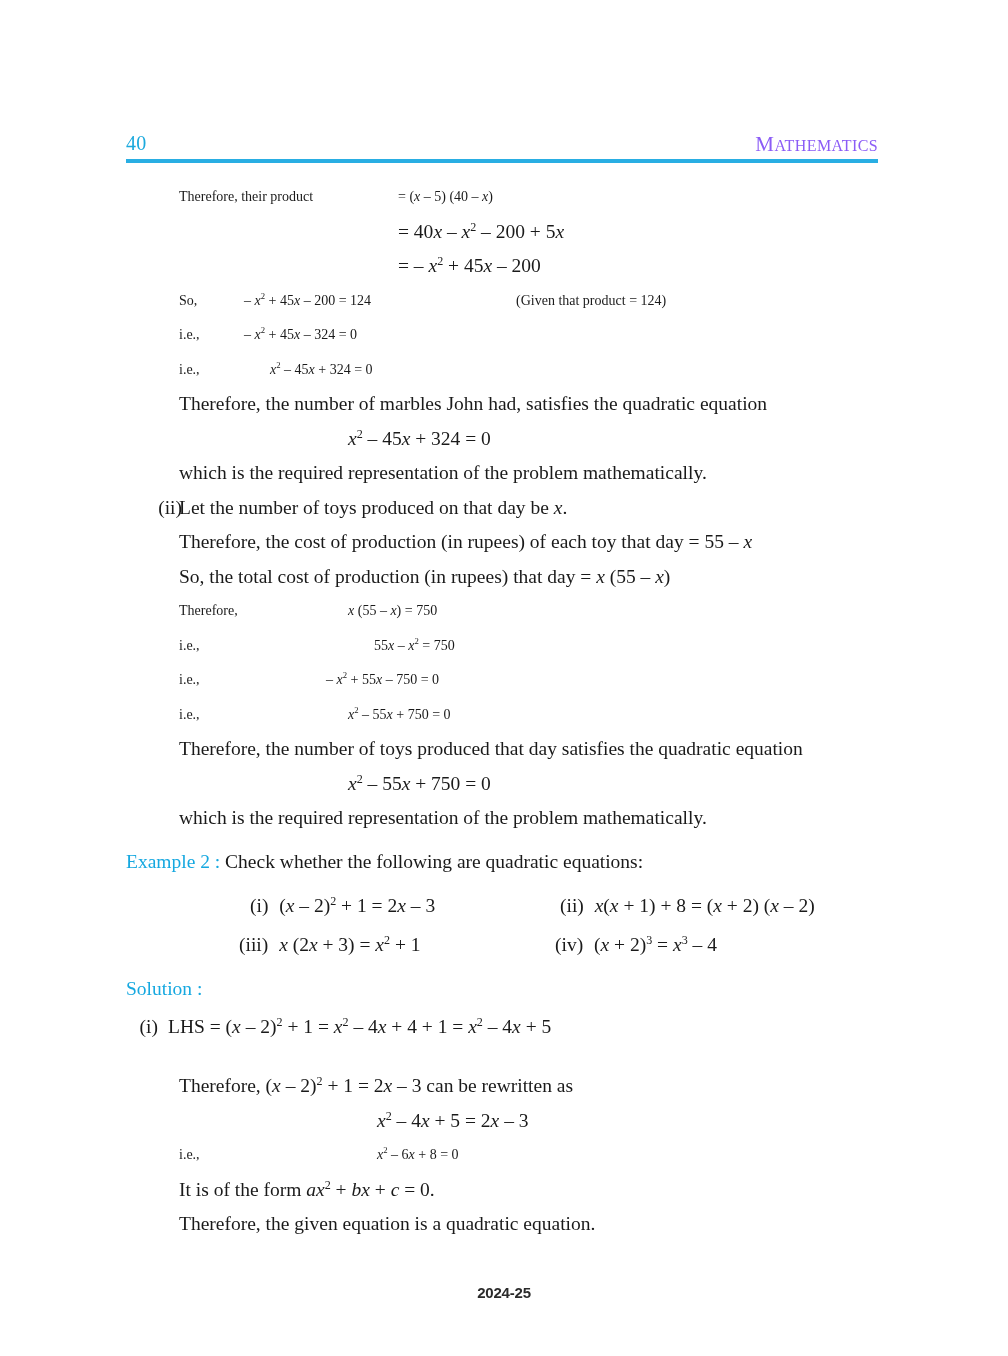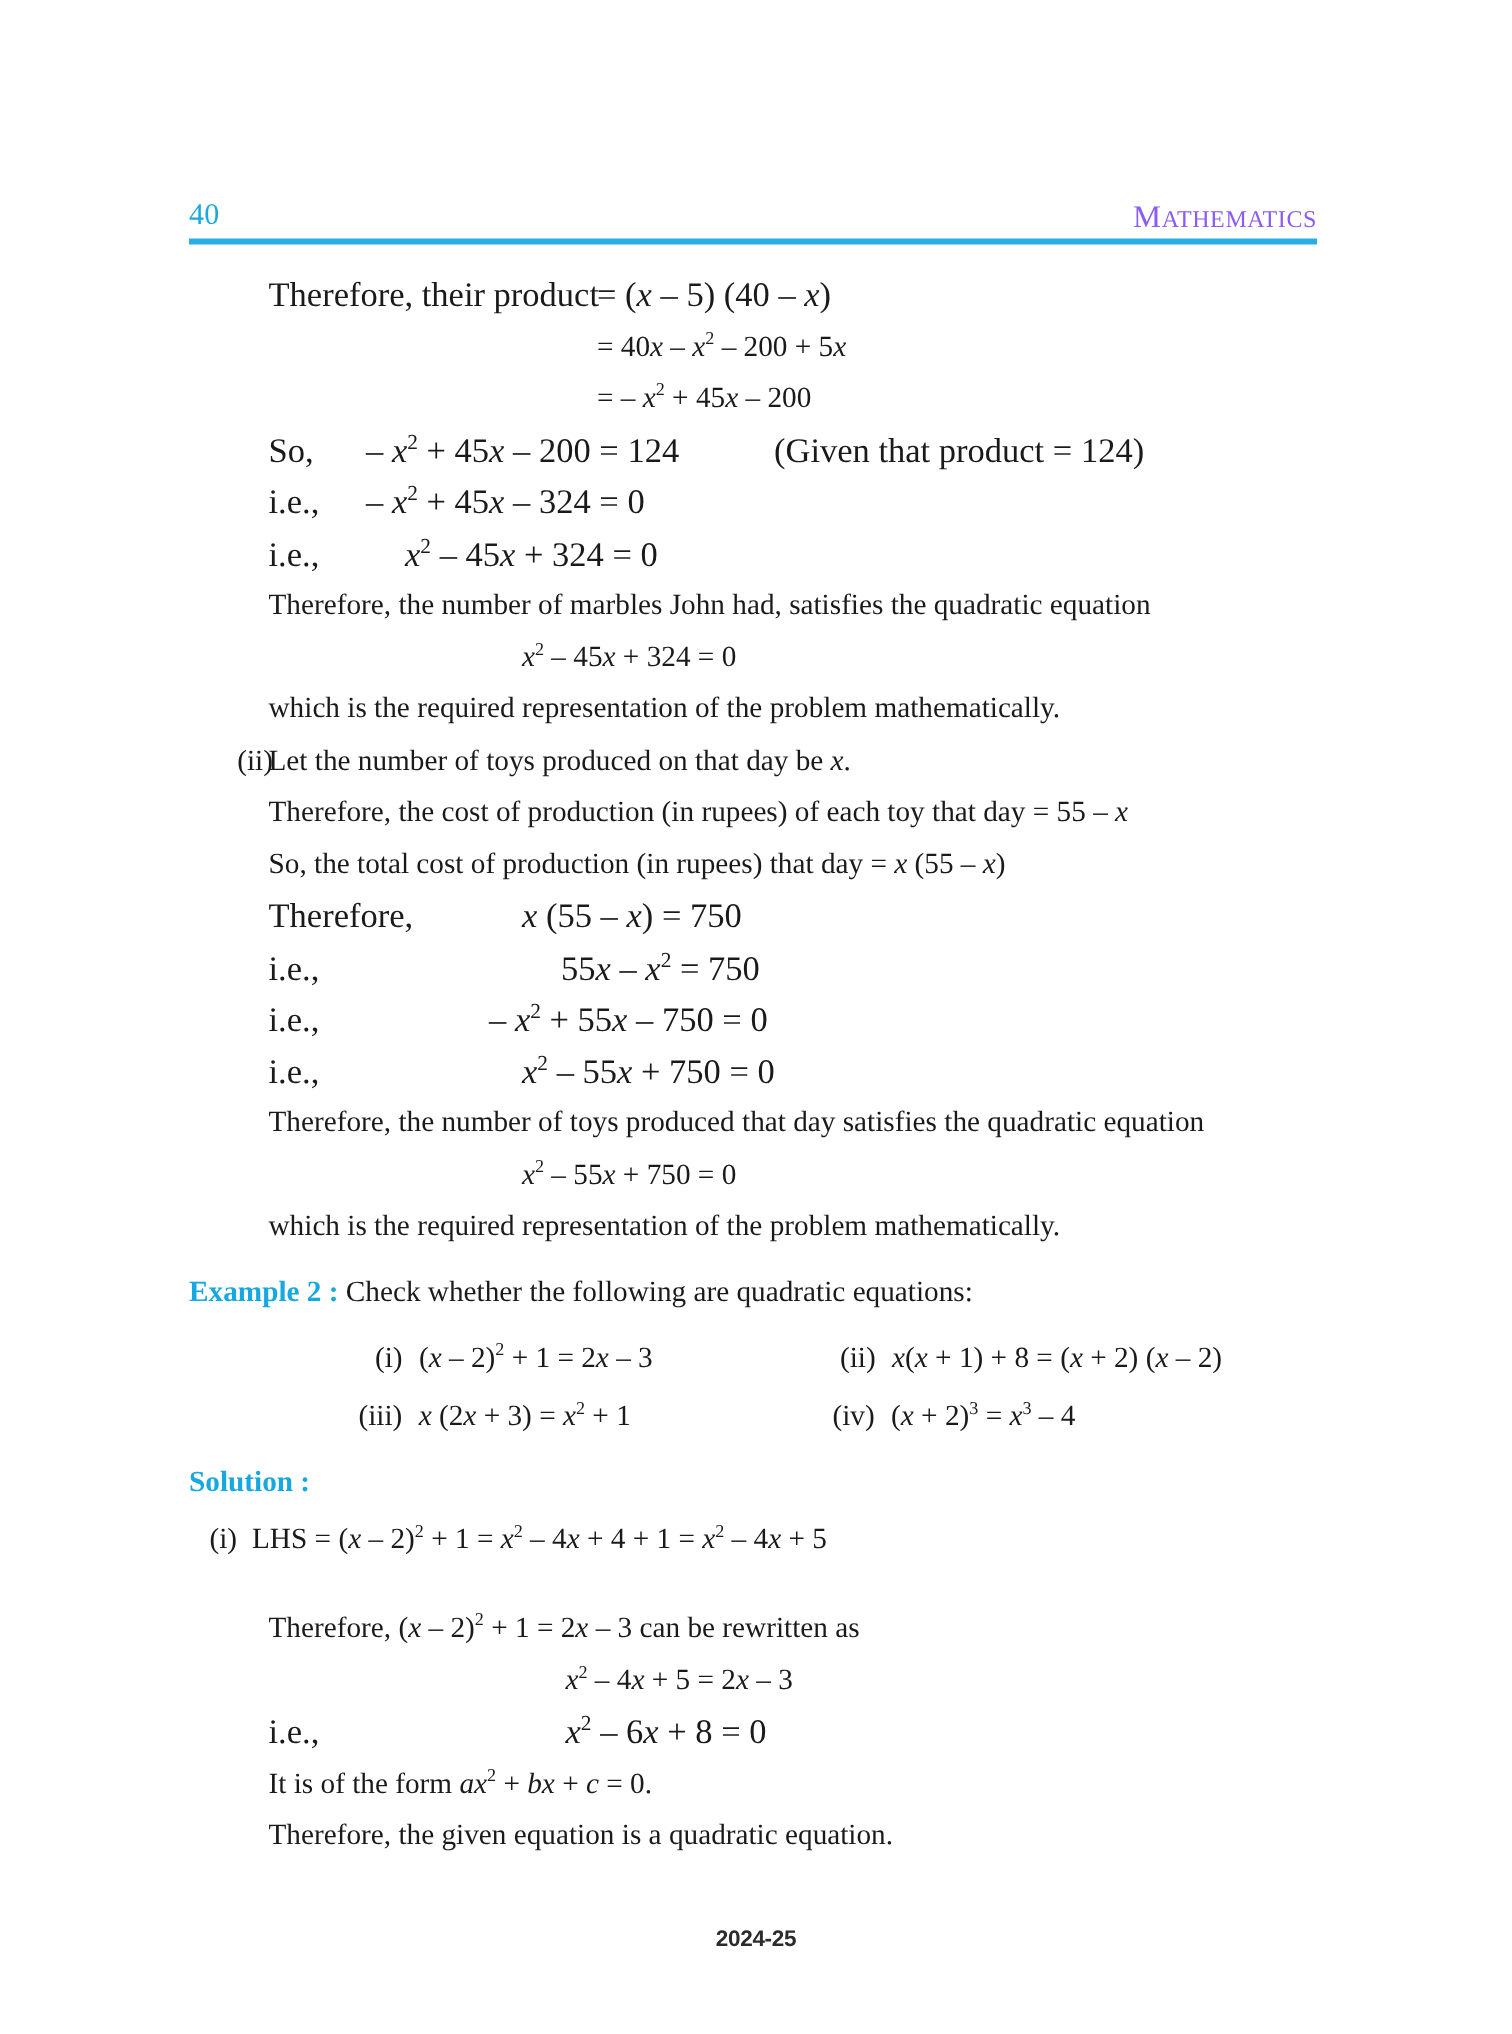--- a/index.html
+++ b/index.html
@@ -76,21 +76,21 @@
     white-space: nowrap;
     height: 34.5px;
   }
 
   .ind-body   { padding-left: 53px; }
 
   
   .row {
     position: relative;
     height: 34.5px;
-    font-size: 23px;
+    font-size: 14px;
     line-height: 34.5px;
     white-space: nowrap;
   }
   .row .lbl {
     position: absolute;
     left: 53px;
     top: 0;
   }
   .row .expr {
     position: absolute;
@@ -137,21 +137,21 @@
   }
   .roman-item .txt {
     position: absolute;
     left: 53px;
     top: 0;
   }
 
   
   .heading-blue {
     color: #16a8e0;
-    font-weight: bold;
+    font-weight: normal;
   }
   .example-line {
     font-size: 19.5px;
     line-height: 34.5px;
     white-space: nowrap;
     height: 36px;
   }
   .solution-line {
     font-size: 19.5px;
     line-height: 34.5px;

